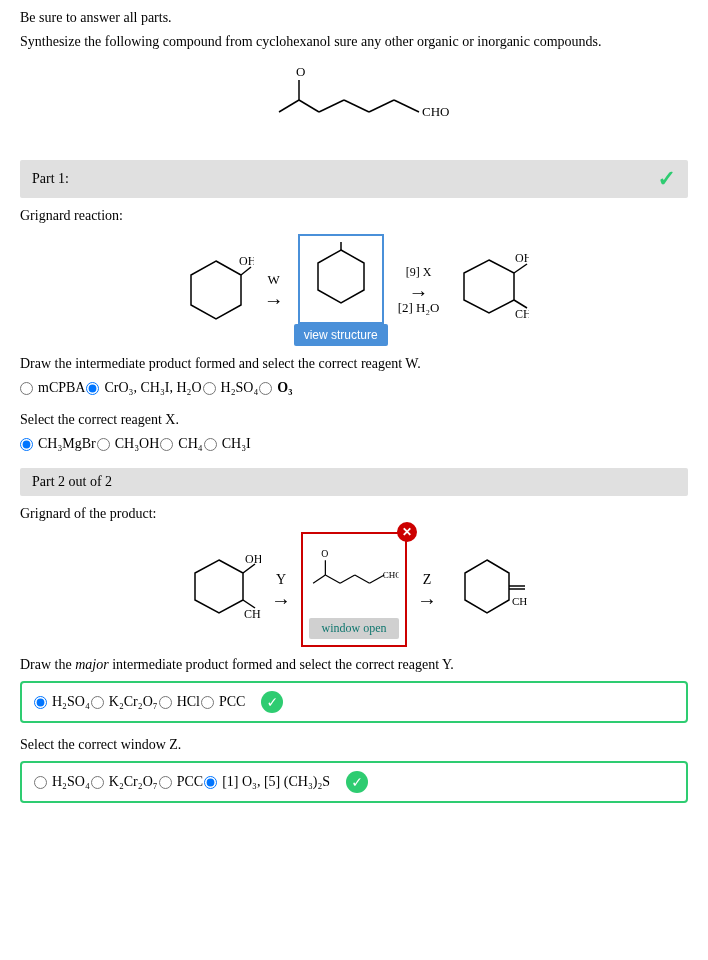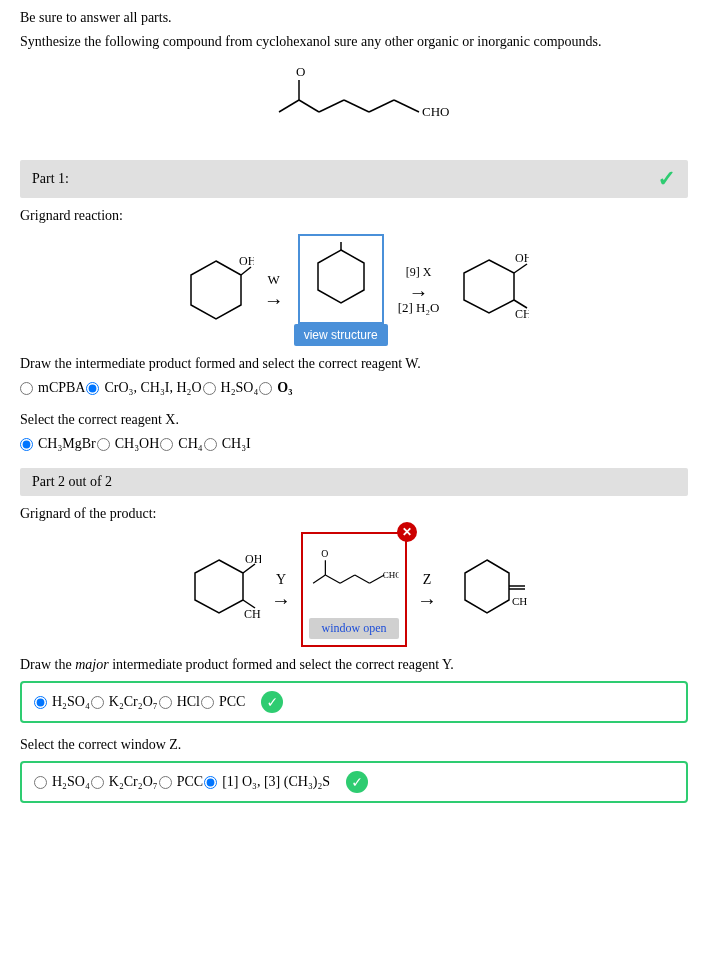--- a/index.html
+++ b/index.html
@@ -89,21 +89,21 @@
       height: 20px;
       display: flex;
       align-items: center;
       justify-content: center;
       font-size: 12px;
       cursor: pointer;
       font-weight: bold;
     }
     .window-open-label {
       background: #d0d0d0;
-      color: #1d4ed8;
+      color: #0f766e;
       font-size: 12px;
       text-align: center;
       padding: 3px 8px;
       margin-top: 4px;
       border-radius: 2px;
     }
     .correct-box {
       border: 2px solid #2ecc71;
       border-radius: 4px;
       padding: 8px 12px;
@@ -327,17 +327,17 @@
     <div class="radio-option">
       <input type="radio" name="reagent_z" style="">
       <label>K₂Cr₂O₇</label>
     </div>
     <div class="radio-option">
       <input type="radio" name="reagent_z" style="">
       <label>PCC</label>
     </div>
     <div class="radio-option">
       <input type="radio" name="reagent_z" checked="" style="">
-      <label>[1] O₃, [3] (CH₃)₂S</label>
+      <label>[1] O₃, [5] (CH₃)₂S</label>
     </div>
   </div>
   <div class="correct-icon">✓</div>
 </div>
 
 </body></html>

